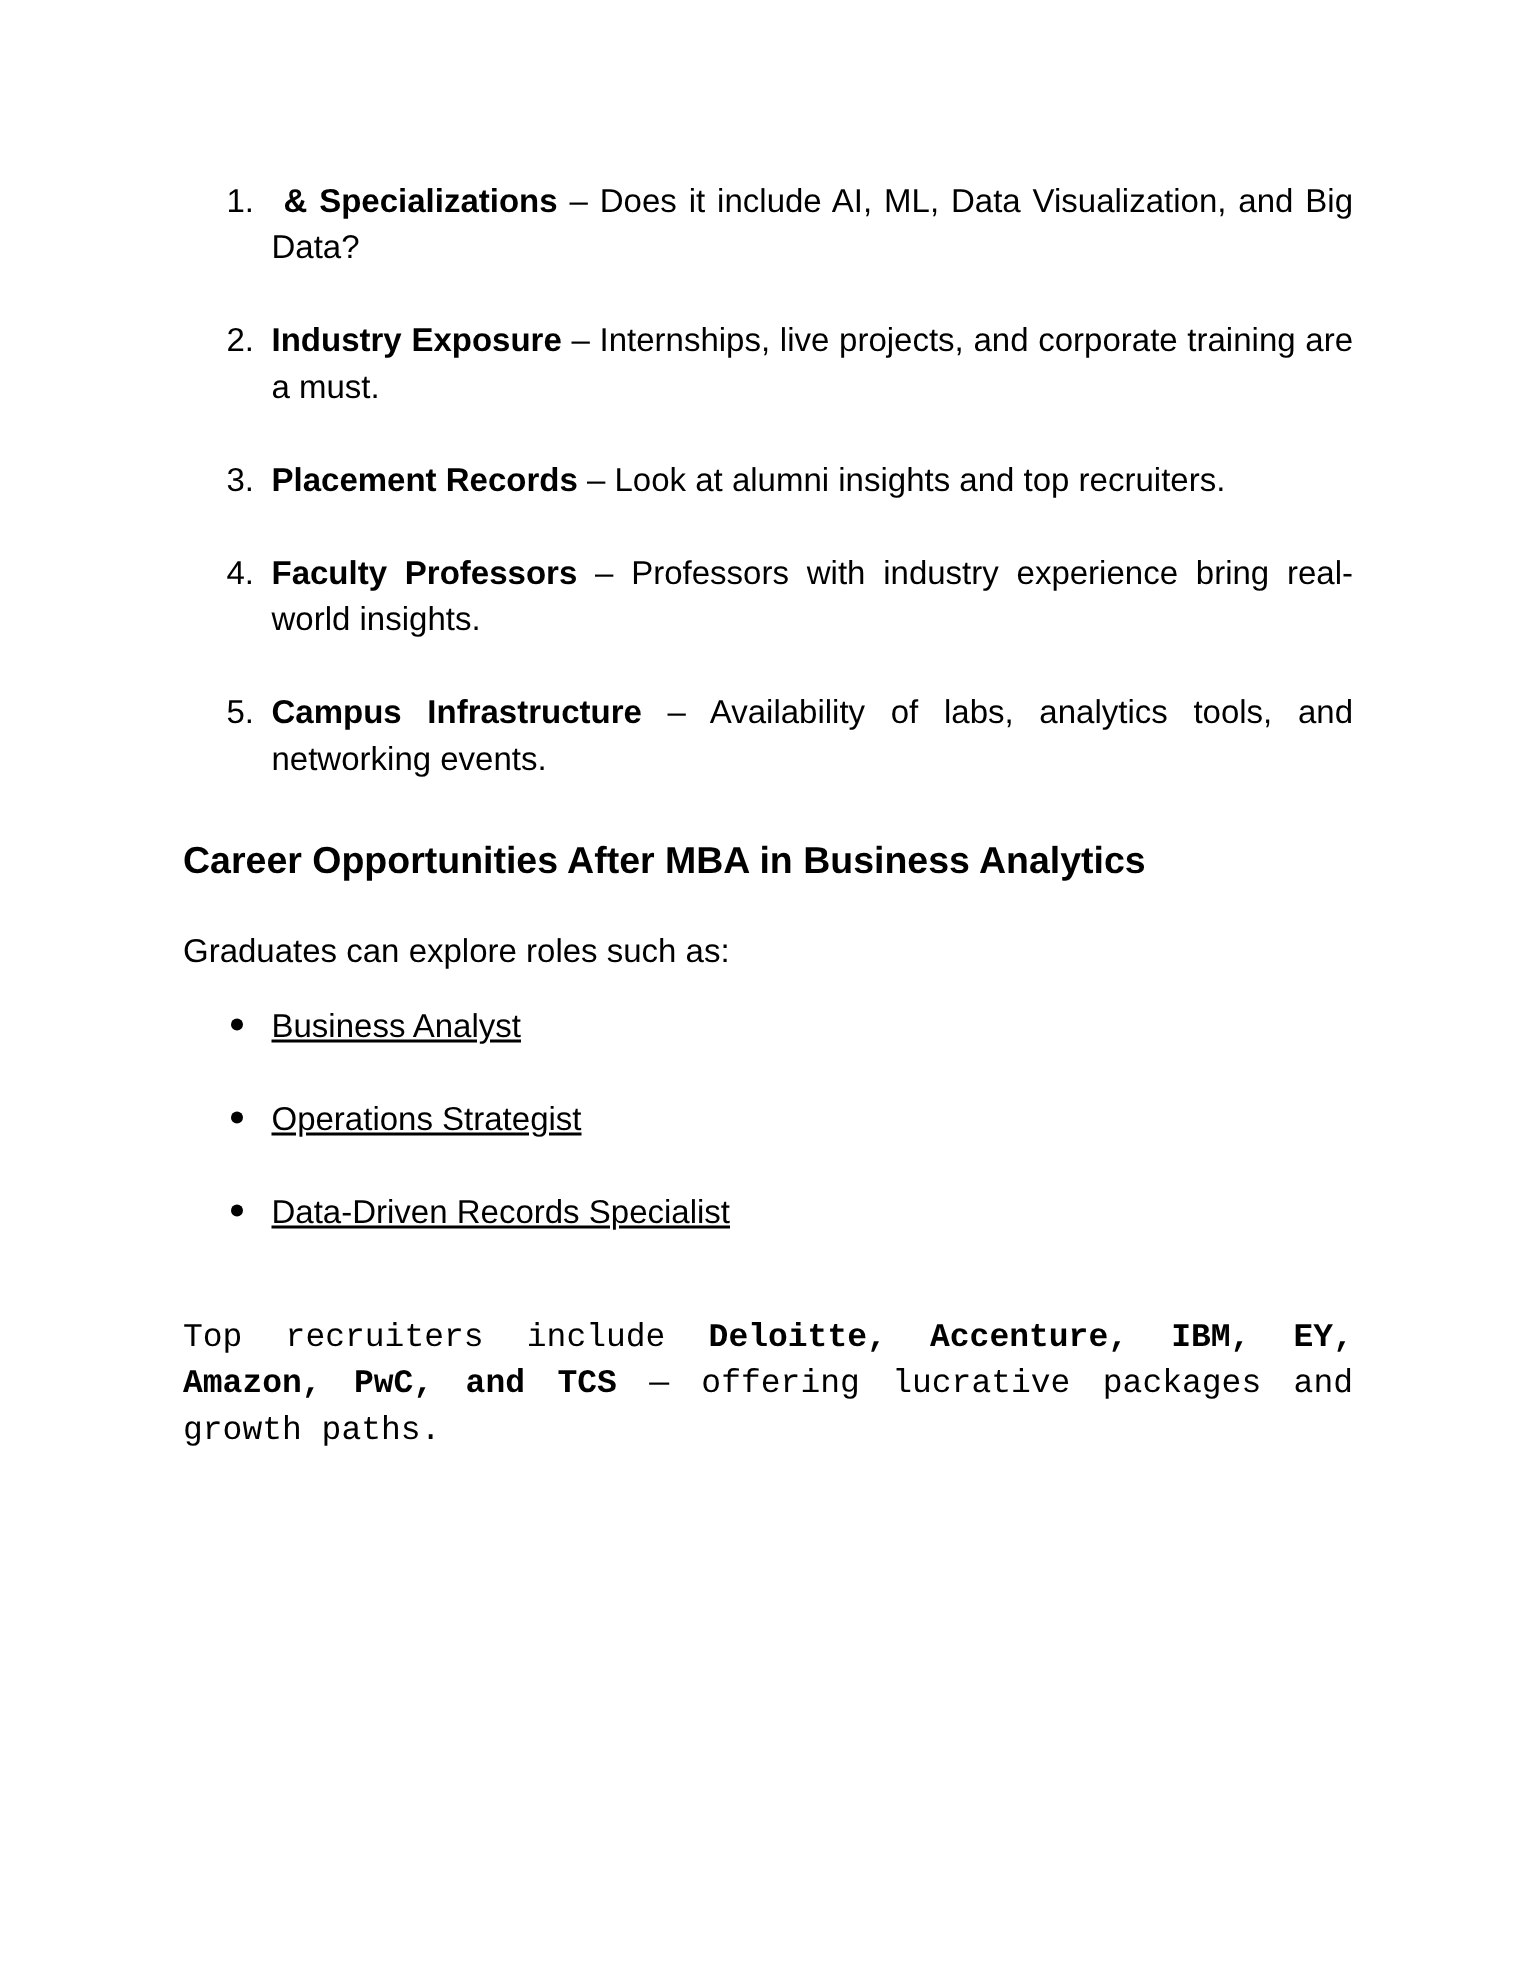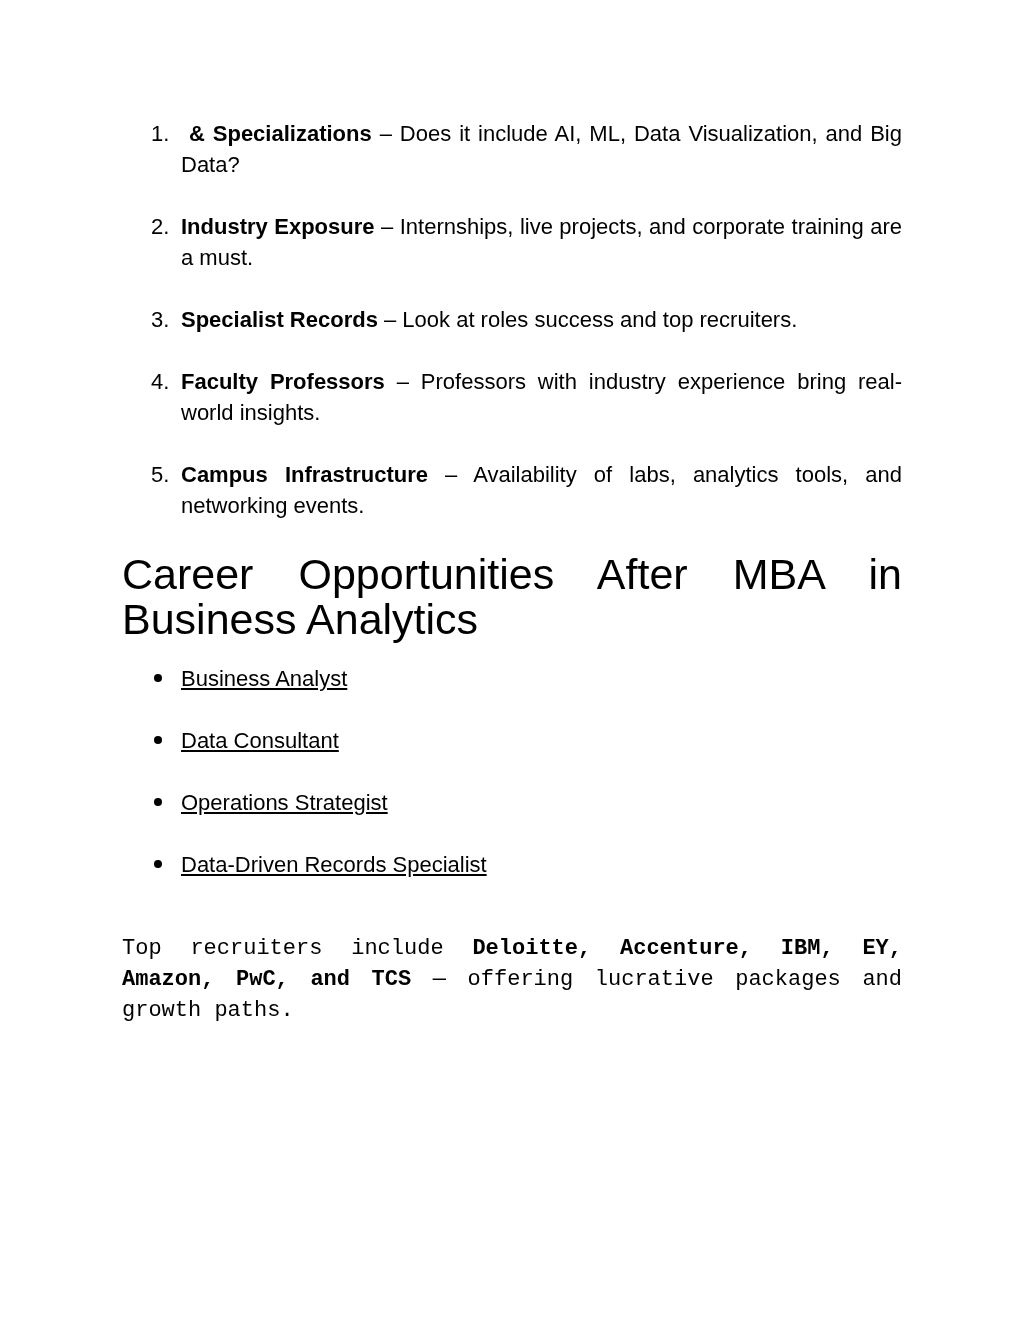--- a/index.html
+++ b/index.html
@@ -29,23 +29,23 @@
     text-align: justify;
   }
   li.numbered-item .num-marker {
     position: absolute;
     left: 29px;
     top: 0;
     white-space: nowrap;
   }
   .bold-lead { font-weight: bold; }
   h1.section-heading {
-    font-size: 43px;
+    font-size: 25px;
     line-height: 45px;
-    font-weight: normal;
+    font-weight: bold;
     text-align: justify;
     margin: 28px 0 21px 0;
   }
   p.intro-paragraph {
     margin: 0;
   }
   ul.roles-list {
     margin-top: 19px;
   }
   li.role-item {
@@ -75,39 +75,37 @@
 <div class="page">
 
   <ol class="numbered-list">
     <li class="numbered-item">
       <span class="num-marker">1.</span><span class="bold-lead">&nbsp;&amp; Specializations</span><span> – Does it include AI, ML, Data Visualization, and Big Data?</span>
     </li>
     <li class="numbered-item">
       <span class="num-marker">2.</span><span class="bold-lead">Industry Exposure</span><span> – Internships, live projects, and corporate training are a must.</span>
     </li>
     <li class="numbered-item">
-      <span class="num-marker">3.</span><span class="bold-lead">Specialist Records</span><span> – Look at roles success and top recruiters.</span>
+      <span class="num-marker">3.</span><span class="bold-lead">Placement Records</span><span> – Look at alumni insights and top recruiters.</span>
     </li>
     <li class="numbered-item">
       <span class="num-marker">4.</span><span class="bold-lead">Faculty Professors</span><span> – Professors with industry experience bring real-world insights.</span>
     </li>
     <li class="numbered-item">
       <span class="num-marker">5.</span><span class="bold-lead">Campus Infrastructure</span><span> – Availability of labs, analytics tools, and networking events.</span>
     </li>
   </ol>
 
   <h1 class="section-heading">Career Opportunities After MBA in Business Analytics</h1>
 
+  <p class="intro-paragraph">Graduates can explore roles such as:</p>
 
   <ul class="roles-list">
     <li class="role-item">
       <span class="bullet-dot"></span><span>Business Analyst</span>
-    </li>
-    <li class="role-item">
-      <span class="bullet-dot"></span><span>Data Consultant</span>
     </li>
     <li class="role-item">
       <span class="bullet-dot"></span><span>Operations Strategist</span>
     </li>
     <li class="role-item">
       <span class="bullet-dot"></span><span>Data-Driven Records Specialist</span>
     </li>
   </ul>
 
   <p class="closing-paragraph"><span>Top recruiters include </span><span class="bold-lead">Deloitte, Accenture, IBM, EY, Amazon, PwC, and TCS</span><span> — offering lucrative packages and growth paths.</span></p>

